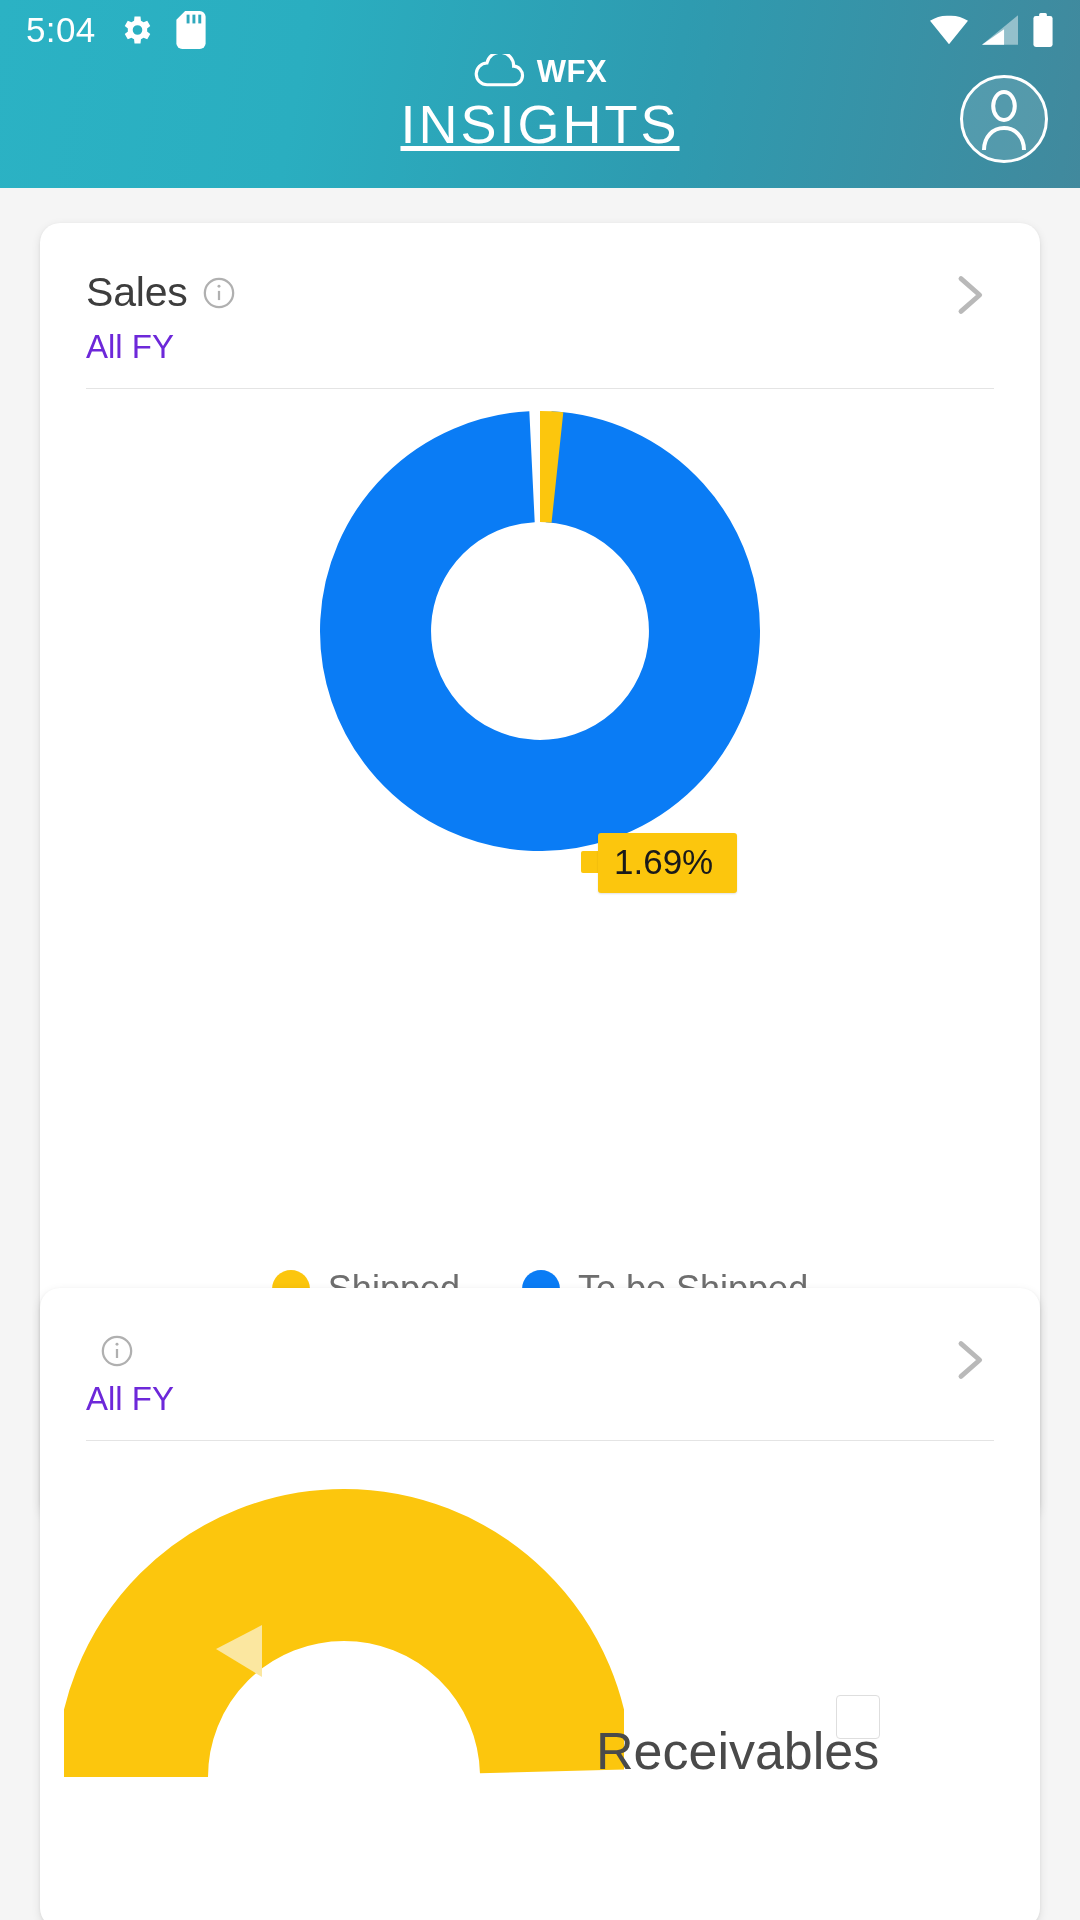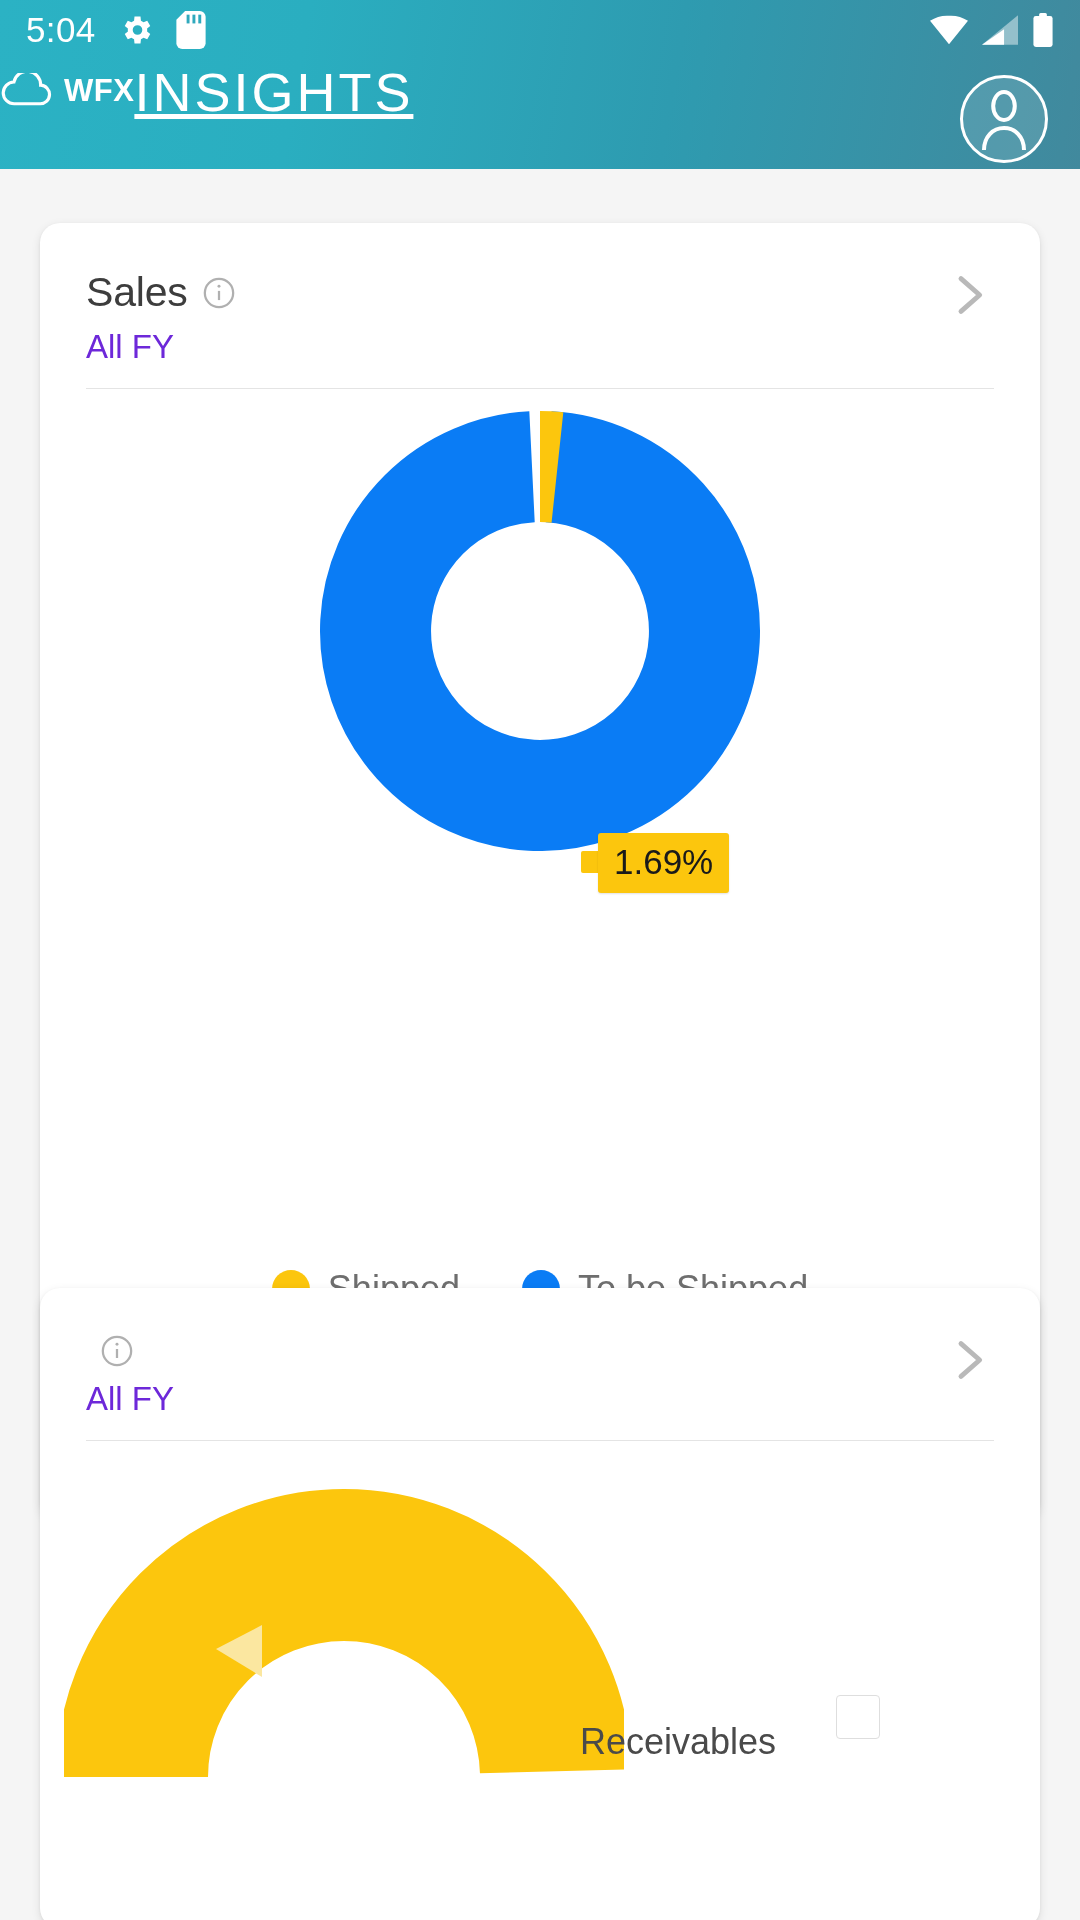--- a/index.html
+++ b/index.html
@@ -6,37 +6,37 @@
   html, body {
     width:1080px; height:1920px;
     background:#f7f7f7;
     font-family:"Liberation Sans", sans-serif;
     overflow:hidden;
   }
   #app { position:relative; width:1080px; height:1920px; background:#f5f5f5; }
 
   
   .header {
-    position:absolute; top:0; left:0; width:1080px; height:169px;
+    position:absolute; top:0; left:0; width:1080px; height:188px;
     background:linear-gradient(100deg,#2bb2c4 0%,#2aaec0 28%,#2e9bb0 62%,#41899d 100%);
   }
   .statusbar {
     position:absolute; top:0; left:0; width:1080px; height:60px;
     display:flex; align-items:center; padding:0 26px;
   }
   .sb-left { display:flex; align-items:center; gap:22px; }
   .sb-time { color:#fff; font-size:35px; letter-spacing:.4px; }
   .sb-right { margin-left:auto; display:flex; align-items:center; gap:14px; }
 
   .ico { display:block; }
 
   
   .brand {
-    position:absolute; left:0; right:0; top:62px;
-    display:flex; flex-direction:row; align-items:center;
+    position:absolute; left:0; right:0; top:50px;
+    display:flex; flex-direction:column; align-items:center;
   }
   .brand-top { display:flex; align-items:center; gap:10px; height:44px; }
   .brand-wfx {
     color:#fff; font-size:31px; font-weight:bold; letter-spacing:.5px;
   }
   .brand-insights {
     color:#fff; font-size:54px; letter-spacing:3px; font-weight:300;
     margin-top:2px; line-height:1.05;text-decoration:underline;
   }
   .avatar {
@@ -80,21 +80,21 @@
     position:relative; width:1000px; height:470px; margin-top:22px;
   }
   .donut { position:absolute; left:50%; top:0; transform:translateX(-50%); }
   .pct-big {
     position:absolute; left:281px; top:735px;
     font-size:36px; color:#ffffff;
   }
   .badge {
     position:absolute; left:558px; top:610px;
     background:#fcc60d; color:#1a1a1a; font-size:35px;
-    padding:9px 16px 11px 16px; border-radius:3px;
+    padding:9px 24px 11px 16px; border-radius:3px;
     box-shadow:0 1px 2px rgba(0,0,0,.12);
   }
   .badge-stem {
     position:absolute; left:541px; top:628px;
     width:20px; height:22px; background:#fcc60d; border-radius:2px;
   }
 
   
   .legend {
     position:absolute; left:0; right:0; top:1045px;
@@ -114,22 +114,22 @@
     display:flex; align-items:baseline; justify-content:space-between;
     padding:9px 0;
   }
   .tlabel { font-size:37px; color:#9e9e9e; }
   .tvalue { font-size:37px; color:#9e9e9e; }
 
   
   .gauge-wrap { position:relative; width:1000px; height:300px; margin-top:36px; }
   .gauge { position:absolute; left:24px; top:0; }
   .gauge-label {
-    position:absolute; left:540px; top:244px;
-    font-size:36px; color:#4a4a4a;
+    position:absolute; left:556px; top:244px;
+    font-size:52px; color:#4a4a4a;
   }
   .gauge-chip {
     position:absolute; left:796px; top:218px;
     width:44px; height:44px; border:1px solid #dedede; border-radius:4px;
     background:#fff;
   }
 </style>
 </head>
 <body>
 

